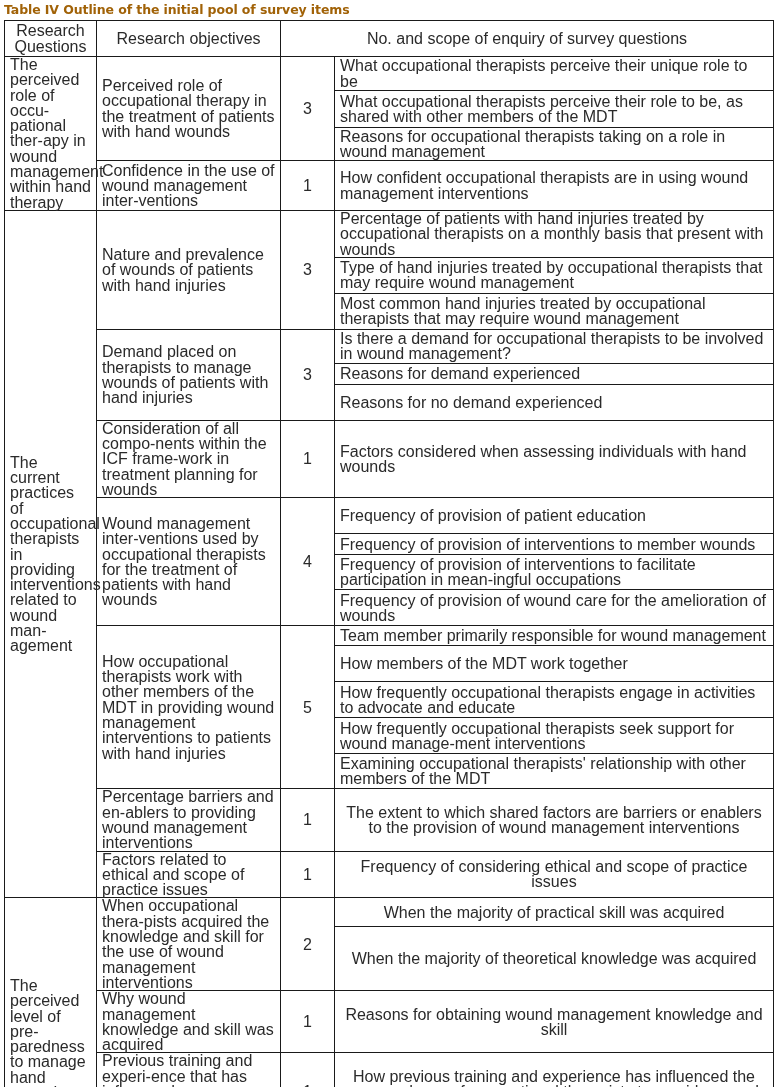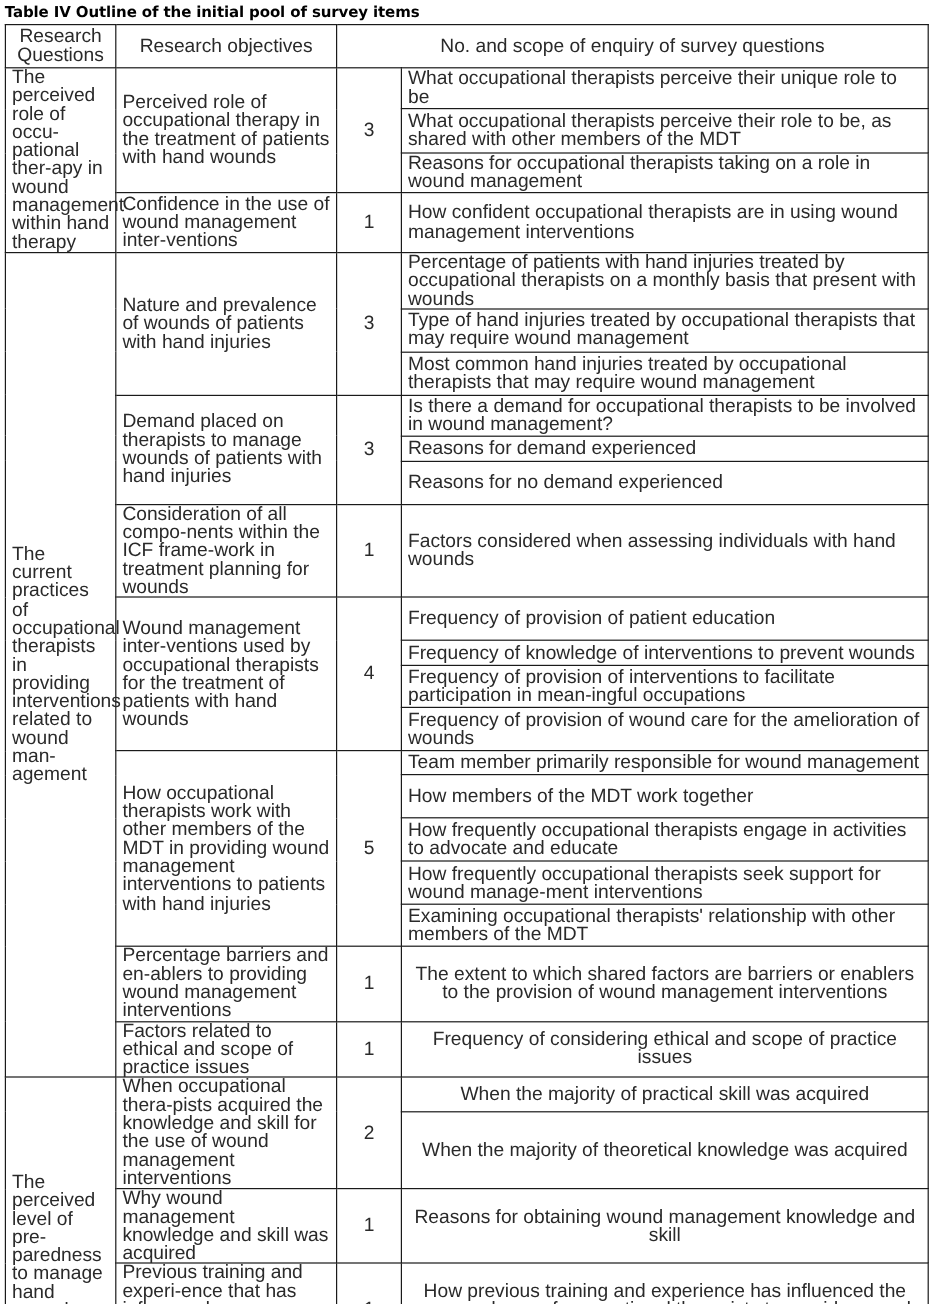--- a/index.html
+++ b/index.html
@@ -1,17 +1,17 @@
 <!DOCTYPE html>
 <html><head>
 <meta charset="utf-8">
 <style>
   html, body { margin:0; padding:0; background:#ffffff; }
   body { width:777px; height:1087px; overflow:hidden; font-family:"Liberation Sans", sans-serif; color:#2a2a2a; }
-  .title { position:absolute; left:4px; top:2px; font-family:"DejaVu Sans", sans-serif; font-weight:bold; font-size:12.5px; color:#000000; letter-spacing:-0.1px; }
+  .title { position:absolute; left:4px; top:2px; font-family:"DejaVu Sans", sans-serif; font-weight:bold; font-size:12.5px; color:#a16207; letter-spacing:-0.1px; }
   table.survey { position:absolute; left:4px; top:20px; width:769px; border-collapse:collapse; table-layout:fixed; font-size:16px; line-height:15.3px; }
   table.survey td, table.survey th { border:1.3px solid #1a1a1a; padding:0 5px; vertical-align:middle; font-weight:normal; }
   th { text-align:center; height:35px; }
   td.rq { padding:0 3px; }
   td.ro { text-align:left;margin-left:44px; }
   td.n { text-align:center; }
   td.q { text-align:left; }
   td.q.c { text-align:center; }
   col.c1 { width:92px; } col.c2 { width:184px; } col.c3 { width:54px; } col.c4 { width:439px; }
 </style>
@@ -81,21 +81,21 @@
       <td class="ro">Consideration of all compo-nents within the ICF frame-work in treatment planning for wounds</td>
       <td class="n">1</td>
       <td class="q">Factors considered when assessing individuals with hand wounds</td>
     </tr>
     <tr style="height:36px">
       <td class="ro" rowspan="4">Wound management inter-ventions used by occupational therapists for the treatment of patients with hand wounds</td>
       <td class="n" rowspan="4">4</td>
       <td class="q">Frequency of provision of patient education</td>
     </tr>
     <tr style="height:21px">
-      <td class="q">Frequency of knowledge of interventions to prevent wounds</td>
+      <td class="q">Frequency of provision of interventions to member wounds</td>
     </tr>
     <tr style="height:35px">
       <td class="q">Frequency of provision of interventions to facilitate participation in mean-ingful occupations</td>
     </tr>
     <tr style="height:36px">
       <td class="q">Frequency of provision of wound care for the amelioration of wounds</td>
     </tr>
     <tr style="height:20px">
       <td class="ro" rowspan="5">How occupational therapists work with other members of the MDT in providing wound management interventions to patients with hand injuries</td>
       <td class="n" rowspan="5">5</td>

